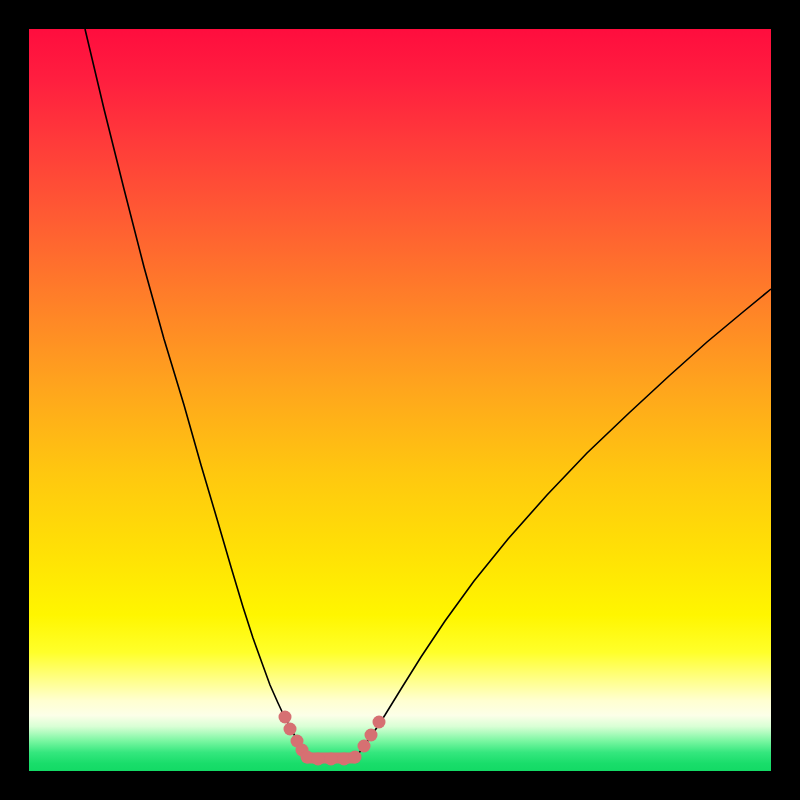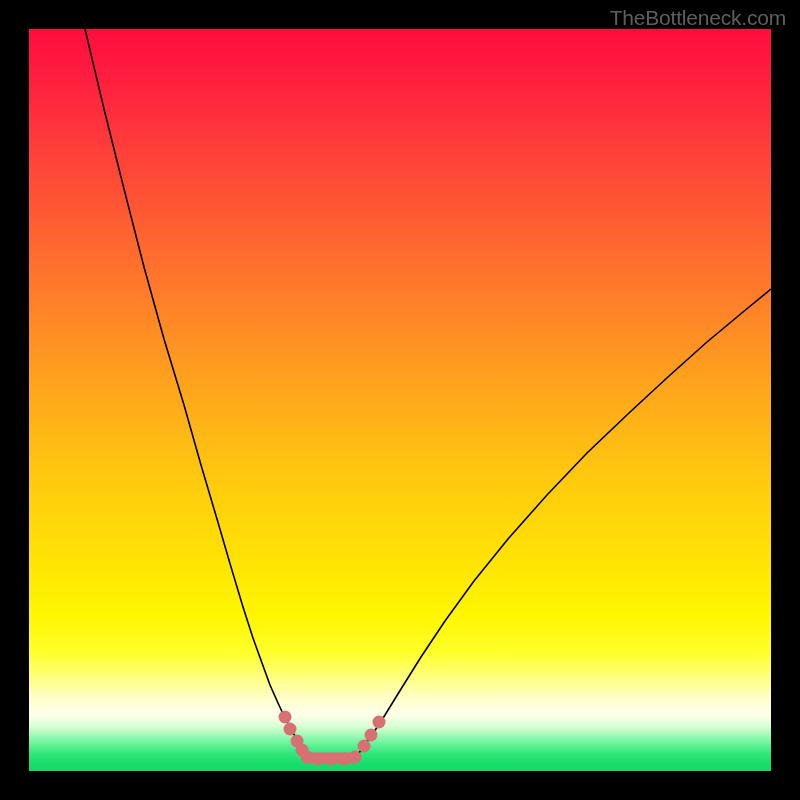--- a/index.html
+++ b/index.html
@@ -94,14 +94,13 @@
           <circle cx="289" cy="730" r="6.5" class="dot"></circle>
           <circle cx="302" cy="730" r="6.5" class="dot"></circle>
           <circle cx="315" cy="730" r="6.5" class="dot"></circle>
           <circle cx="326" cy="728" r="6.5" class="dot"></circle>
           <circle cx="335" cy="717" r="6.5" class="dot"></circle>
           <circle cx="342" cy="706" r="6.5" class="dot"></circle>
           <circle cx="350" cy="693" r="6.5" class="dot"></circle>
         </g>
     </svg>
   </div>
-  <div class="watermark">TheBottleneck.com</div>
 </div>
 
 </body></html>

